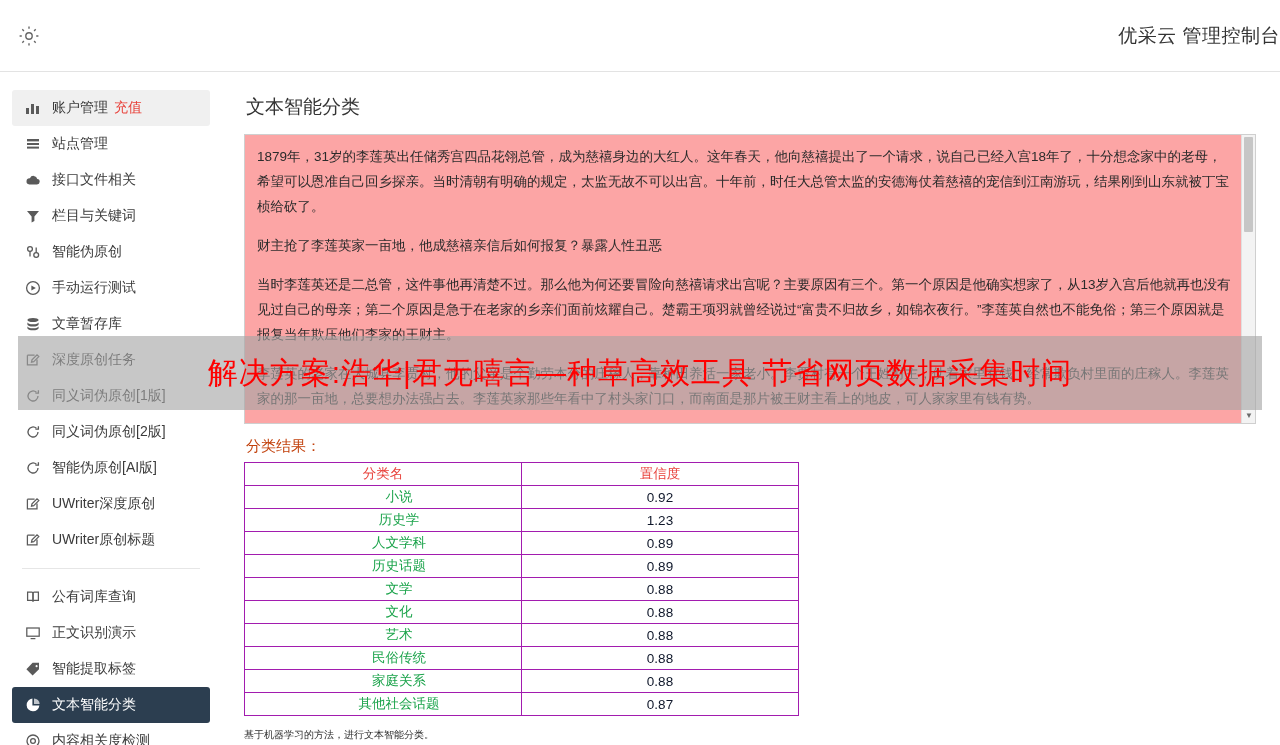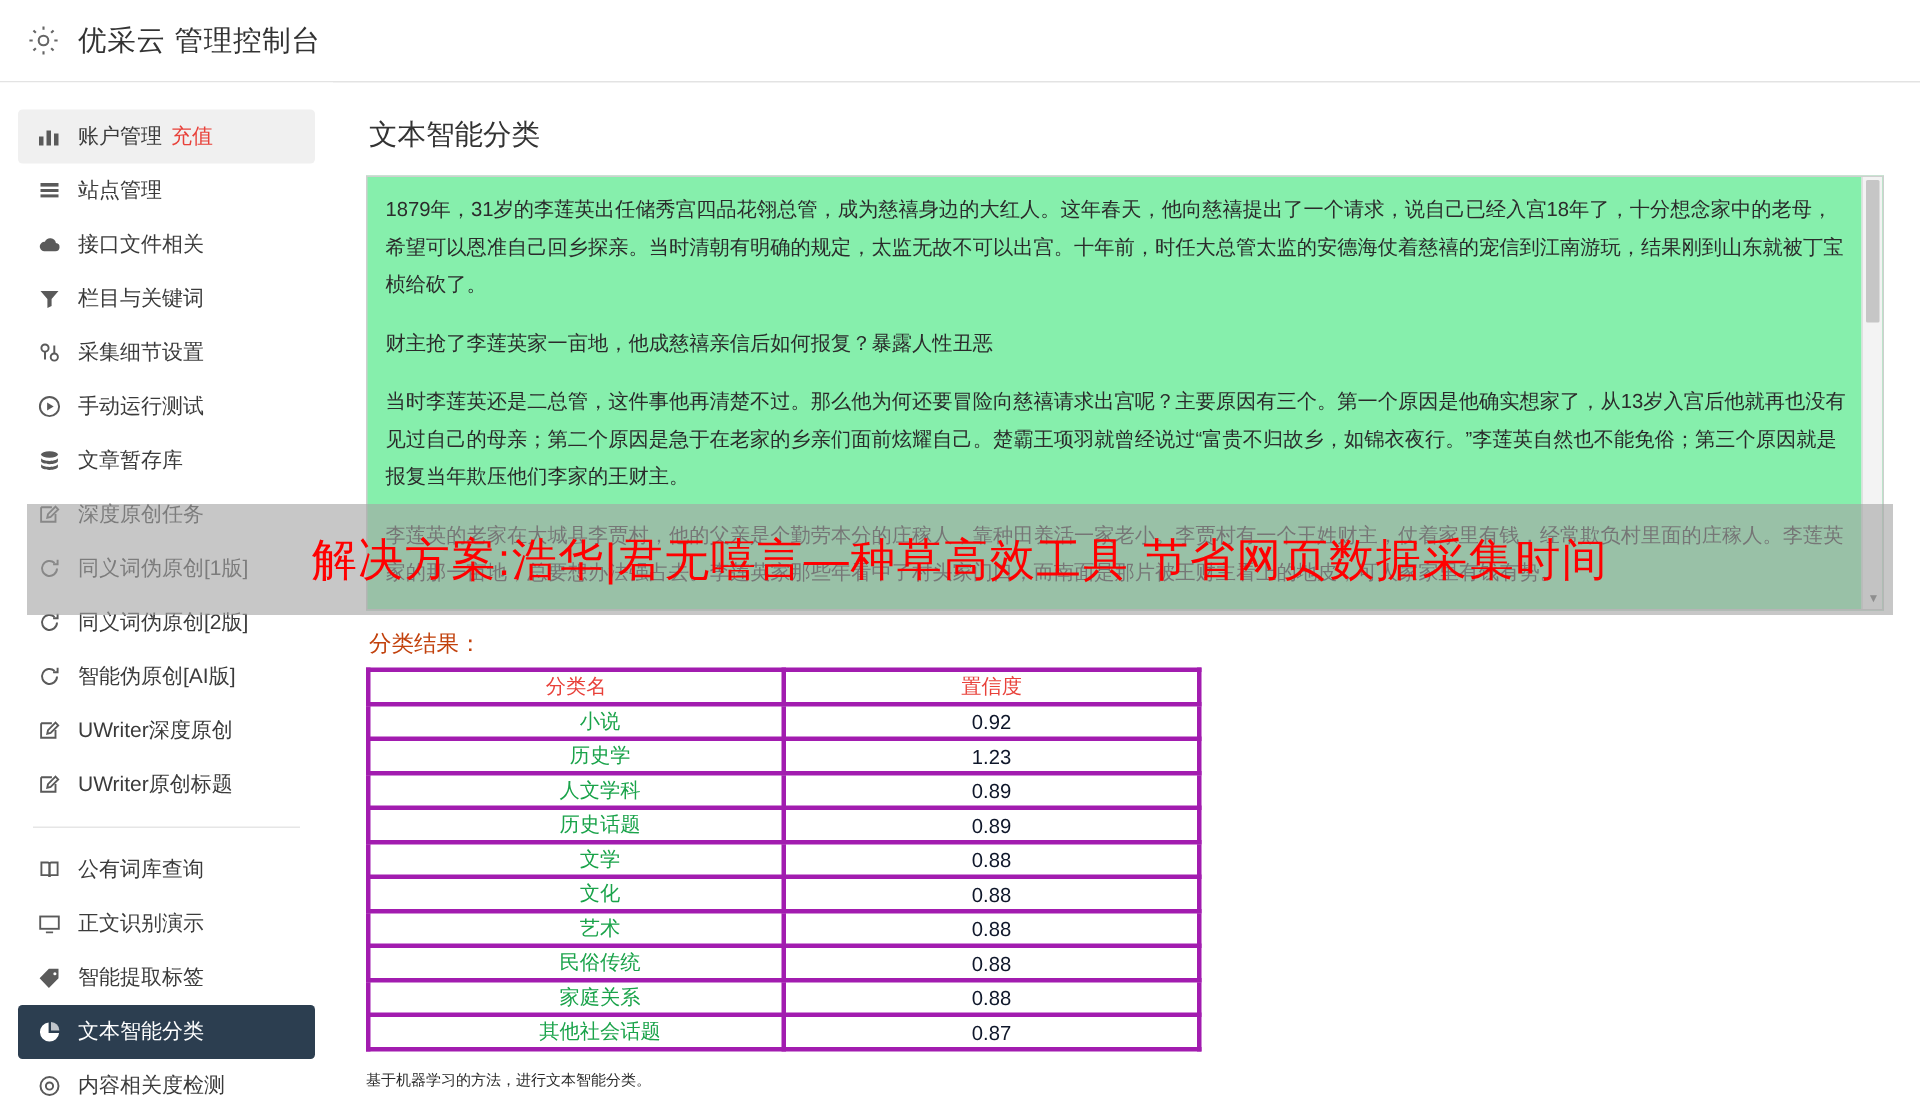--- a/index.html
+++ b/index.html
@@ -13,26 +13,27 @@
     color: #333;
   }
   #app {
     position: relative;
     width: 1280px; height: 745px;
     overflow: hidden;
   }
 
   
   .header {
-    height: 55px;
+    height: 72px;
     border-bottom: 1px solid #e3e3e3;
     display: flex;
     align-items: center;
     padding-left: 16px;
     background: #fff;
+    justify-content: space-between;
   }
   .header .logo-icon {
     width: 26px; height: 26px;
     display: inline-flex;
     align-items: center; justify-content: center;
     color: #666;
     margin-right: 10px;
   }
   .header .title {
     font-size: 19px;
@@ -99,21 +100,21 @@
 
   
   .page-title {
     font-size: 19px;
     color: #333;
     margin: 0 0 14px 2px;
   }
   .textbox {
     position: relative;
     border: 1px solid #cfcfcf;
-    background: #86efac;
+    background: #fca5a5;
     height: 290px;
     overflow: hidden;
     padding: 10px 20px 10px 12px;
     line-height: 1.85;
     font-size: 13.5px;
     color: #2b2b2b;
   }
   .textbox p { margin: 0 0 14px 0; }
   .scrollbar {
     position: absolute;
@@ -144,21 +145,21 @@
     font-size: 15px;
     margin: 13px 0 6px 2px;
   }
 
   table.result {
     border-collapse: collapse;
     width: 554px;
     table-layout: fixed;
   }
   table.result th, table.result td {
-    border: 3px solid #a21caf;
+    border: 1px solid #a21caf;
     height: 23px;
     font-size: 13.5px;
     font-weight: normal;
     text-align: center;
     padding: 0;
   }
   table.result th { color: #e8413a; }
   table.result td.cat { color: #1aa34a; padding-left: 32px; }
   table.result td.conf { color: #0f172a; }
   table.result col.c1 { width: 277px; }
@@ -252,21 +253,21 @@
       </div>
 
       <div class="nav-item">
         <span class="nav-icon">
           <svg width="16" height="16" viewBox="0 0 16 16" fill="none" stroke="currentColor" stroke-width="1.3">
               <circle cx="5" cy="5" r="2.4"></circle>
               <circle cx="11.2" cy="11" r="2.4"></circle>
               <path d="M5 7.4v5.2M11.2 8.6V3.4"></path>
             </svg>
         </span>
-        <span>采集细节设置</span>
+        <span>智能伪原创</span>
       </div>
 
       <div class="nav-item">
         <span class="nav-icon">
           <svg width="16" height="16" viewBox="0 0 16 16" fill="none" stroke="currentColor" stroke-width="1.3">
               <circle cx="8" cy="8" r="6.4"></circle>
               <path d="M6.4 5.4l4.4 2.6-4.4 2.6z" fill="currentColor" stroke="none"></path>
             </svg>
         </span>
         <span>手动运行测试</span>

